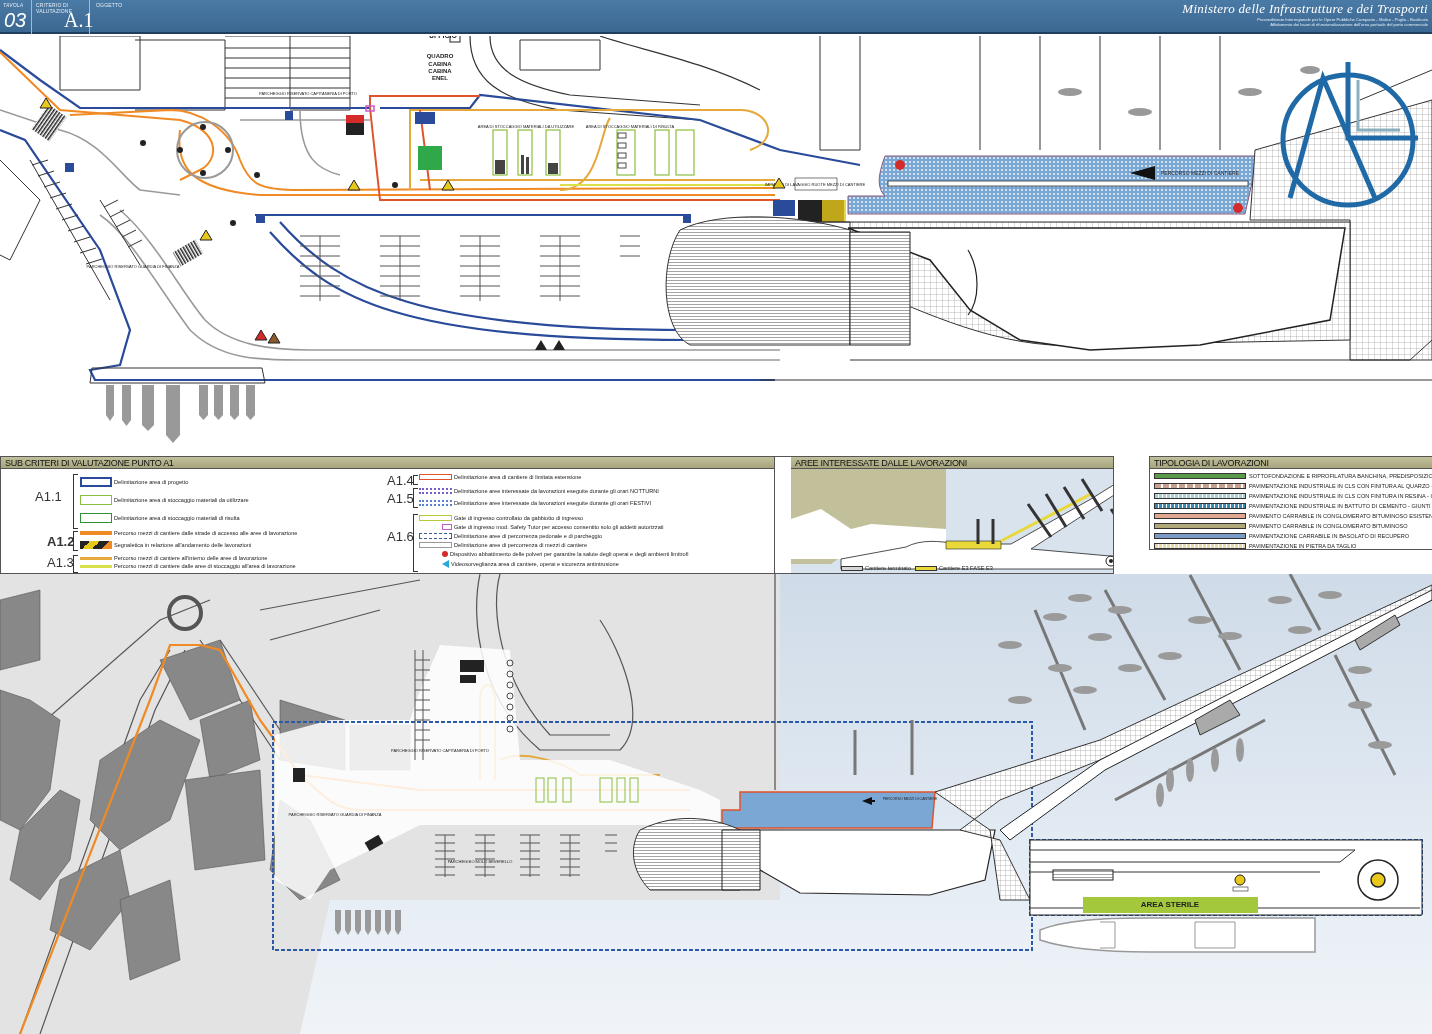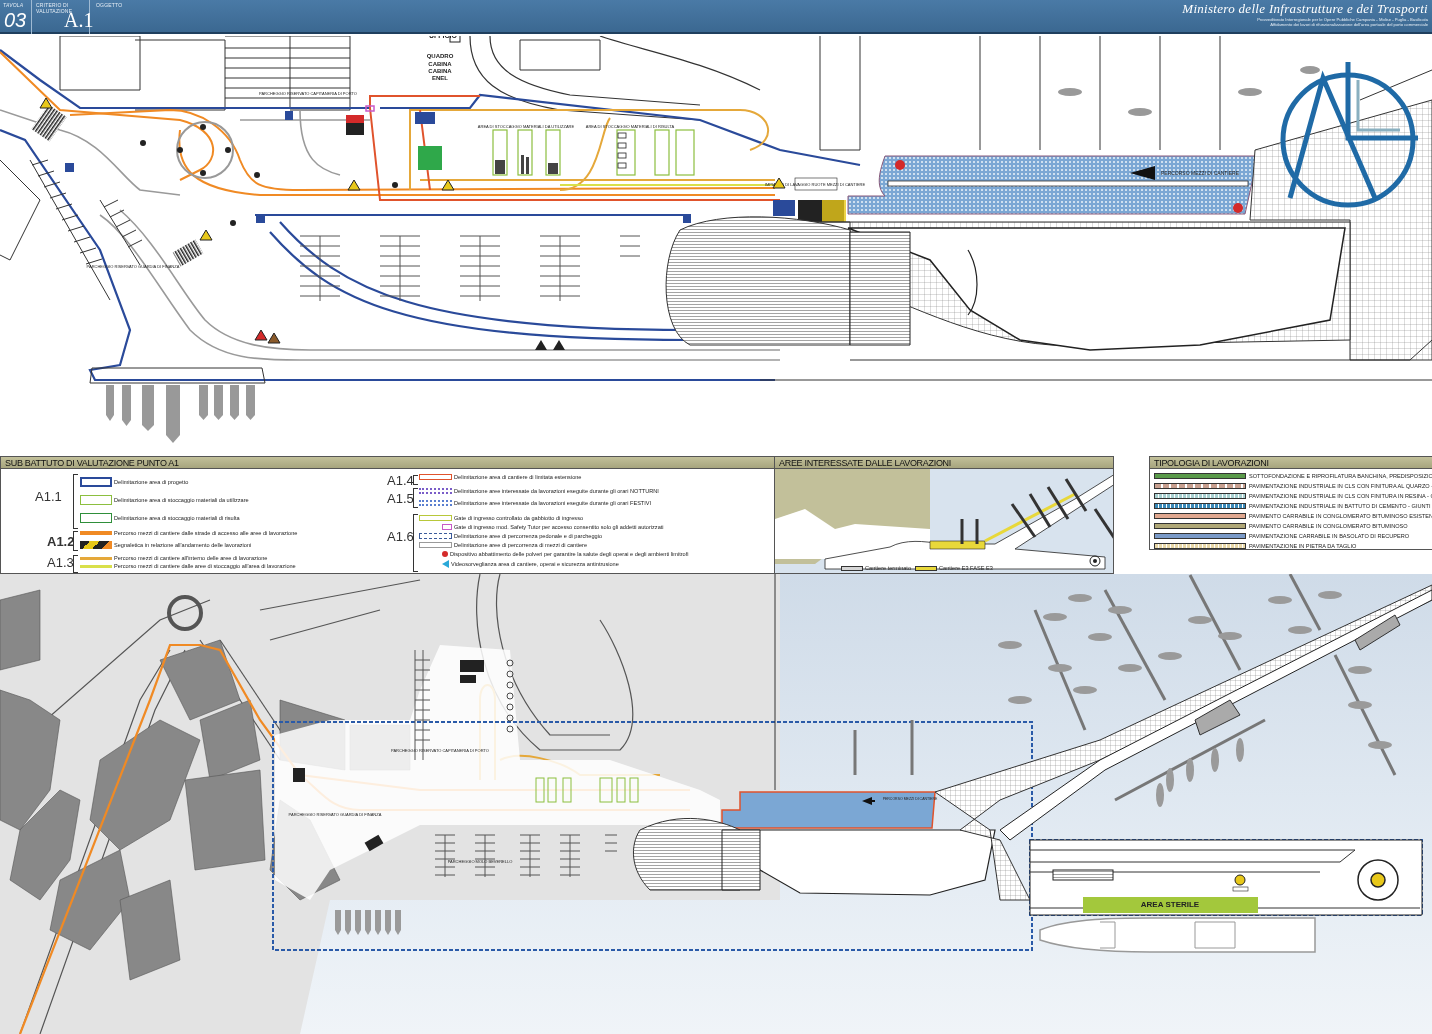--- a/index.html
+++ b/index.html
@@ -289,21 +289,21 @@
     <g fill="none" stroke="#1f6aa6" stroke-width="5">
       <circle cx="1348" cy="140" r="65"></circle>
       <path d="M1290 198 L1323 78 L1375 198"></path>
       <path d="M1348 62 L1348 138 L1418 138"></path>
     </g>
     <path d="M1358 80 L1358 130 L1400 130" fill="none" stroke="#8ab0c0" stroke-width="3"></path>
   </svg>
 </div>
 
 <div class="panel" style="left:0;width:776px;">
-  <div class="panel-hdr">SUB BATTUTO DI VALUTAZIONE PUNTO A1</div>
+  <div class="panel-hdr">SUB CRITERI DI VALUTAZIONE PUNTO A1</div>
 
   <span class="group-label" style="left:34px;top:32px;">A1.1</span>
   <div class="bracket" style="left:72px;top:17px;height:55px;"></div>
   <div class="legend-row" style="left:79px;top:20px;">
     <span class="sw" style="width:32px;height:10px;border:2.5px solid #2a4a9a;"></span>
     <span>Delimitazione area di progetto</span>
   </div>
   <div class="legend-row" style="left:79px;top:38px;">
     <span class="sw" style="width:32px;height:10px;border:1.5px solid #8cbf3f;"></span>
     <span>Delimitazione area di stoccaggio materiali da utilizzare</span>
@@ -374,21 +374,21 @@
   <div class="legend-row" style="left:441px;top:94px;">
     <span class="sw" style="width:6px;height:6px;border-radius:50%;background:#d42a2a;"></span>
     <span>Dispositivo abbattimento delle polveri per garantire la salute degli operai e degli ambienti limitrofi</span>
   </div>
   <div class="legend-row" style="left:441px;top:103px;">
     <span class="sw" style="width:0;height:0;border-top:4px solid transparent;border-bottom:4px solid transparent;border-right:7px solid #2aa8d8;"></span>
     <span>Videosorveglianza area di cantiere, operai e sicurezza antintrusione</span>
   </div>
 </div>
 
-<div class="panel" style="left:774px;width:340px;">
+<div class="panel" style="left:774px;width:340px;padding-left:16px;">
   <div class="panel-hdr">AREE INTERESSATE DALLE LAVORAZIONI</div>
   <svg width="340" height="106">
     <rect x="0" y="0" width="340" height="106" fill="#c2c09a"></rect>
     <path d="M155 0 L340 0 L340 106 L0 106 L0 95 L40 95 L60 80 L155 80 Z" fill="#d8e3ee"></path>
     <path d="M0 50 L30 40 L60 60 L80 55 L155 60 L155 90 L0 90 Z" fill="#fff"></path>
     <path d="M115 78 C130 70 150 72 165 75 L175 75 L220 75 L300 30 L340 5 L340 15 L240 80 L330 88 L330 100 L50 100 L50 90 Z" fill="#fff" stroke="#222" stroke-width=".8"></path>
     <path d="M155 72 L210 72 L210 80 L155 80 Z" fill="#e8d83a" stroke="#222" stroke-width=".6"></path>
     <path d="M210 72 L300 25" stroke="#e8d83a" stroke-width="3"></path>
     <g stroke="#333" stroke-width="3">
       <path d="M187 50 L187 75"></path>

